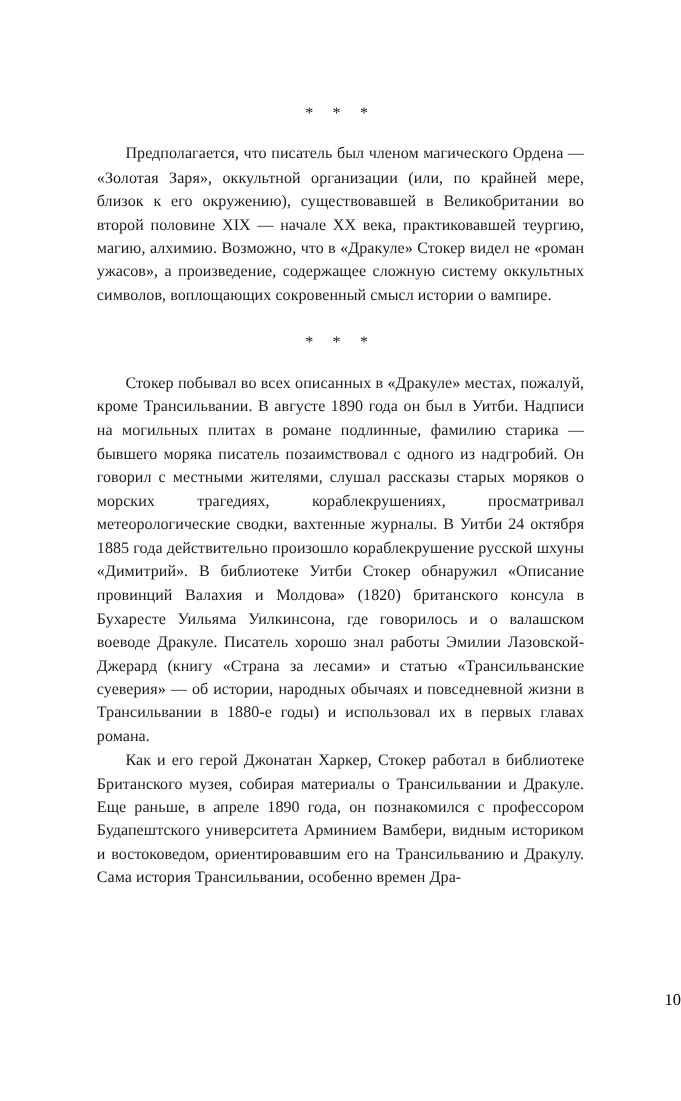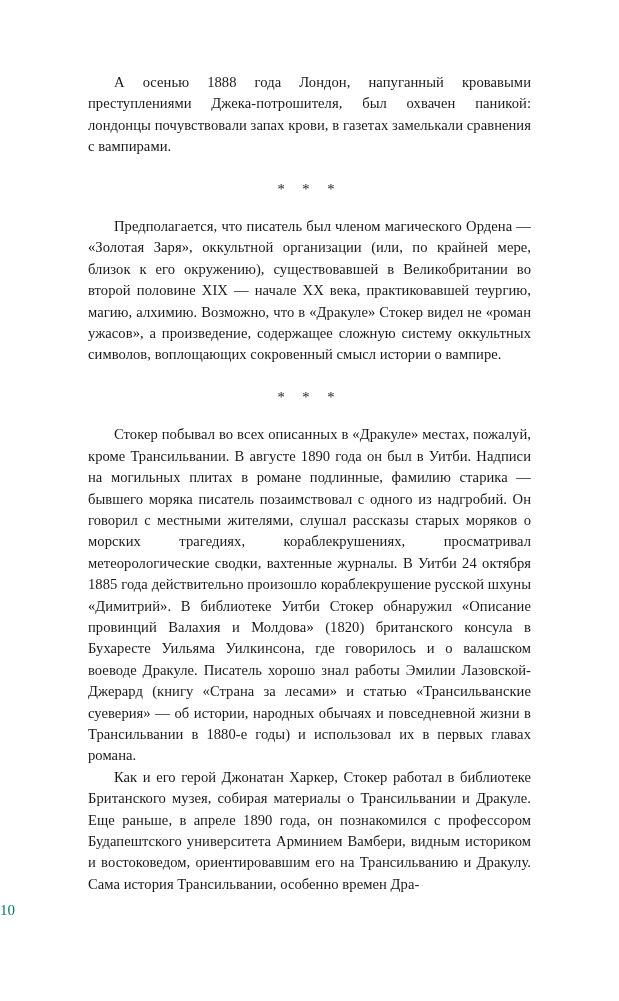--- a/index.html
+++ b/index.html
@@ -39,32 +39,31 @@
     line-height: 21.4px;
     letter-spacing: 7px;
     margin: 21px 0 16px 0;
     color: #1a1a1a;
   }
   .page-number {
     position: absolute;
     left: 0;
     right: 0;
     bottom: 82px;
-    text-align: left;
+    text-align: right;
     font-size: 15px;
-    color: #0f766e;
+    color: #000000;
   }
 </style>
 </head>
 <body>
 
 <div class="page">
   <div class="content">
 
-    <p class="para">А осенью 1888 года Лондон, напуганный кровавыми преступлениями Джека-потрошителя, был охвачен паникой: лондонцы почувствовали запах крови, в газетах замелькали сравнения с вампирами.</p>
 
     <div class="divider">* * *</div>
 
     <p class="para">Предполагается, что писатель был членом магического Ордена — «Золотая Заря», оккультной организации (или, по крайней мере, близок к его окружению), существовавшей в Великобритании во второй половине XIX — начале XX века, практиковавшей теургию, магию, алхимию. Возможно, что в «Дракуле» Стокер видел не «роман ужасов», а произведение, содержащее сложную систему оккультных символов, воплощающих сокровенный смысл истории о вампире.</p>
 
     <div class="divider">* * *</div>
 
     <p class="para">Стокер побывал во всех описанных в «Дракуле» местах, пожалуй, кроме Трансильвании. В августе 1890 года он был в Уитби. Надписи на могильных плитах в романе подлинные, фамилию старика — бывшего моряка писатель позаимствовал с одного из надгробий. Он говорил с местными жителями, слушал рассказы старых моряков о морских трагедиях, кораблекрушениях, просматривал метеорологические сводки, вахтенные журналы. В Уитби 24 октября 1885 года действительно произошло кораблекрушение русской шхуны «Димитрий». В библиотеке Уитби Стокер обнаружил «Описание провинций Валахия и Молдова» (1820) британского консула в Бухаресте Уильяма Уилкинсона, где говорилось и о валашском воеводе Дракуле. Писатель хорошо знал работы Эмилии Лазовской-Джерард (книгу «Страна за лесами» и статью «Трансильванские суеверия» — об истории, народных обычаях и повседневной жизни в Трансильвании в 1880-е годы) и использовал их в первых главах романа.</p>
 
     <p class="para">Как и его герой Джонатан Харкер, Стокер работал в библиотеке Британского музея, собирая материалы о Трансильвании и Дракуле. Еще раньше, в апреле 1890 года, он познакомился с профессором Будапештского университета Арминием Вамбери, видным историком и востоковедом, ориентировавшим его на Трансильванию и Дракулу. Сама история Трансильвании, особенно времен Дра-</p>

